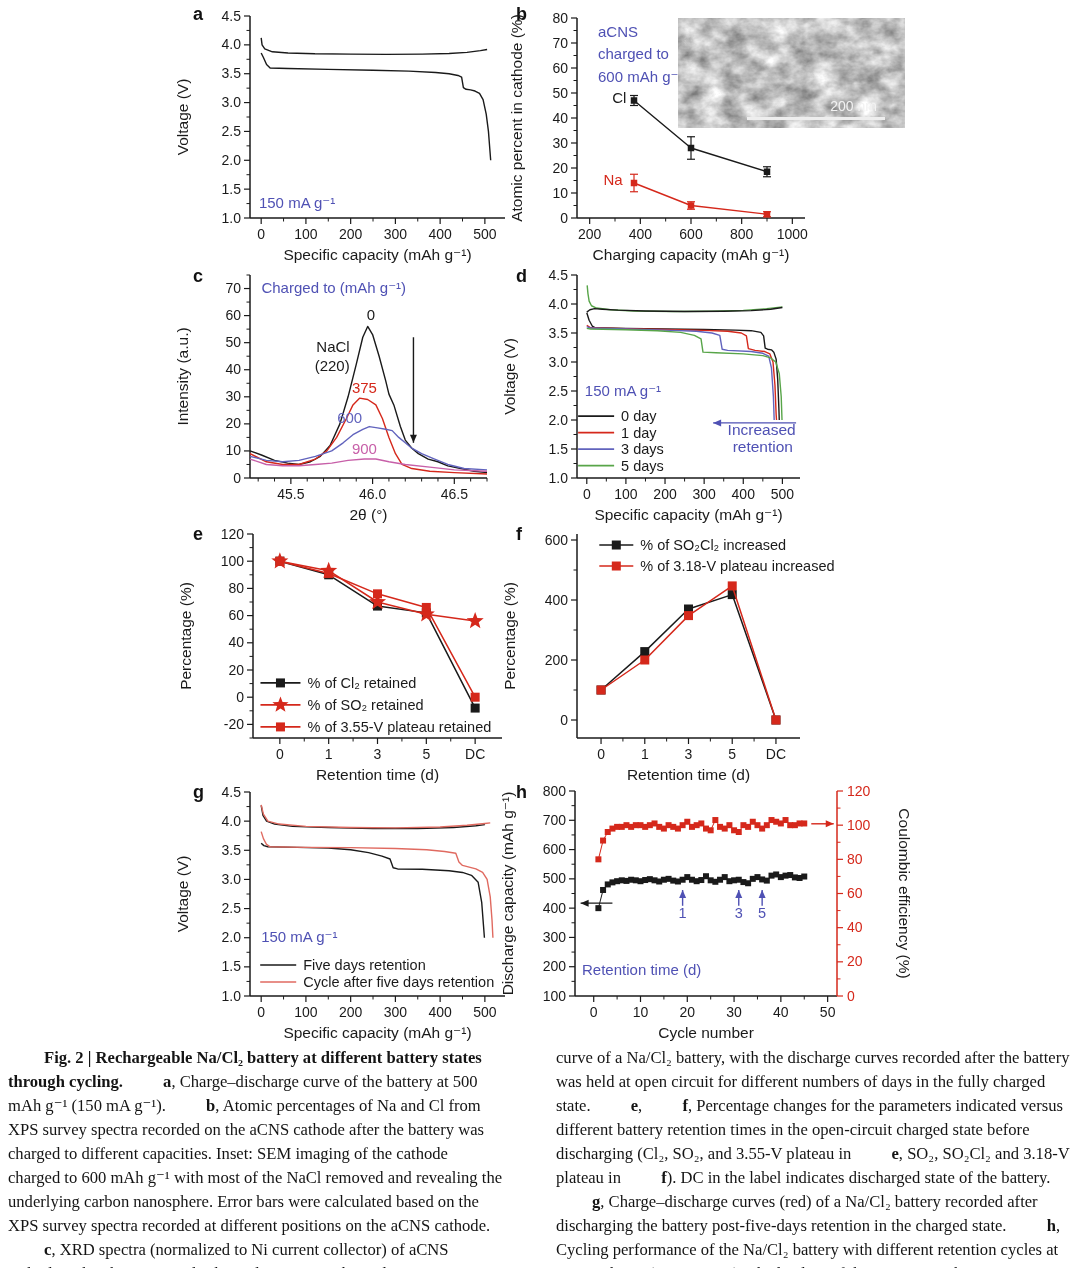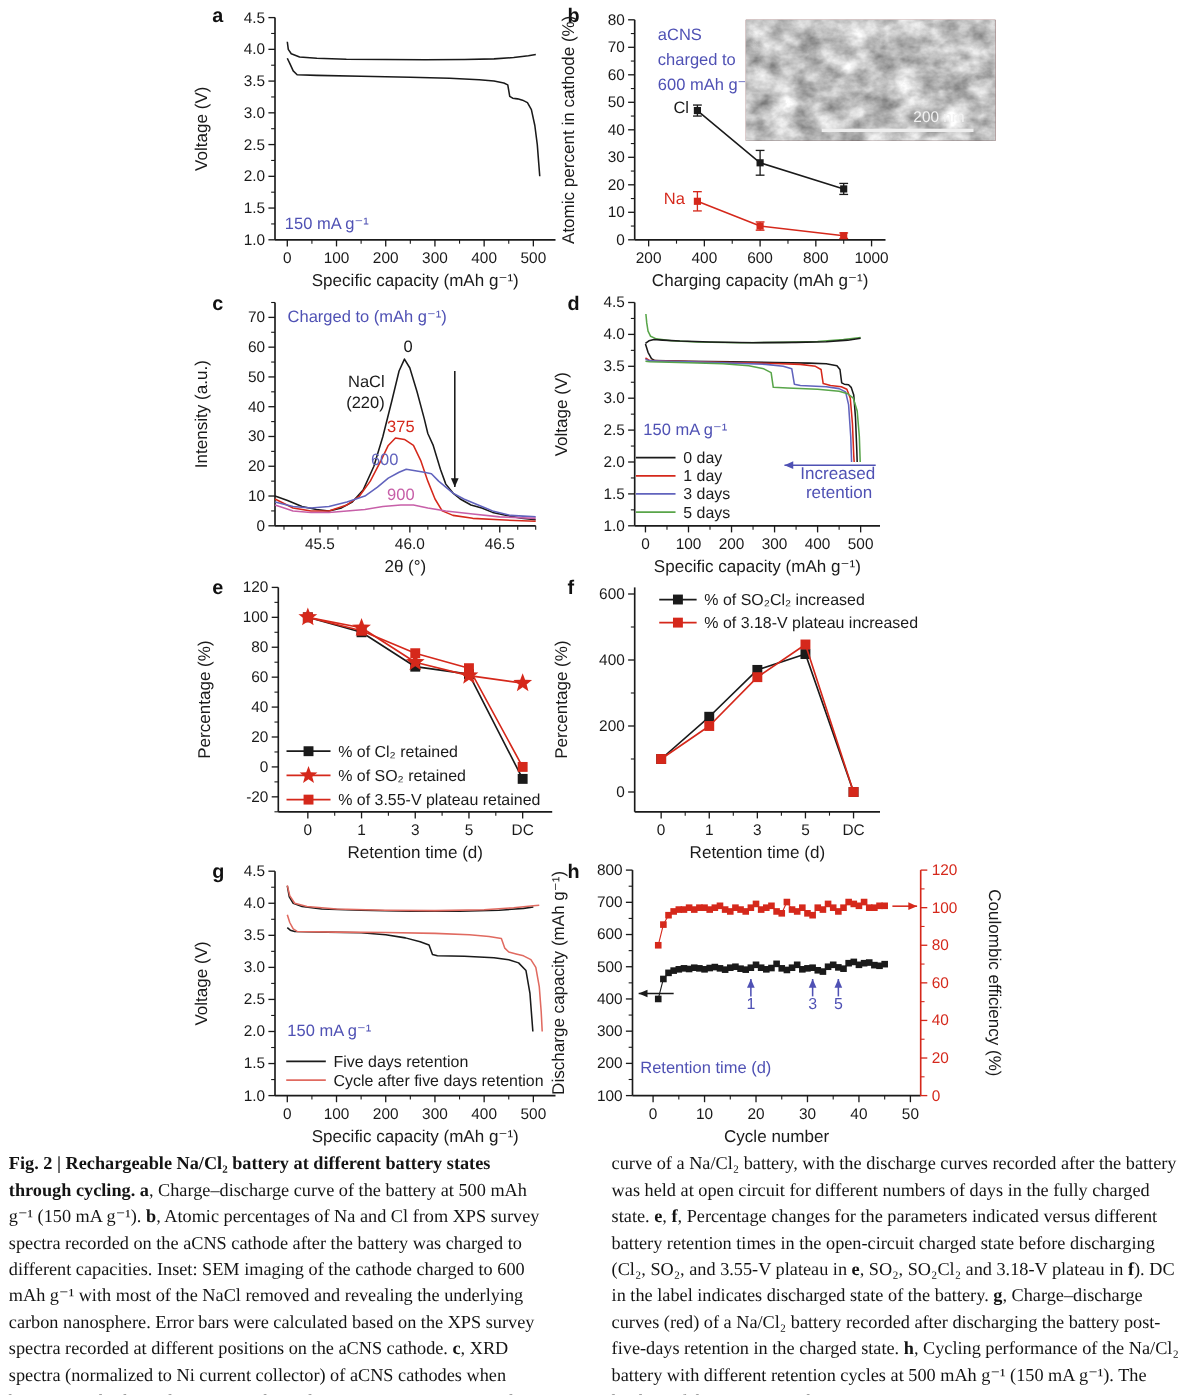--- a/index.html
+++ b/index.html
@@ -4,28 +4,28 @@
 <style>
   html,body{margin:0;padding:0;background:#ffffff;}
   #page{position:relative;width:1080px;height:1268px;background:#ffffff;overflow:hidden;
         font-family:"Liberation Sans","DejaVu Sans",sans-serif;}
   .panel{position:absolute;}
   .panel svg{position:absolute;left:0;top:0;overflow:visible;}
   .panel svg text{font-family:"Liberation Sans","DejaVu Sans",sans-serif;}
   .plabel{position:absolute;top:4px;font-weight:700;font-size:18px;color:#111;}
   .panel-left .plabel{left:43px;}
   .panel-right .plabel{left:16px;}
-  #sem-inset{position:absolute;left:178px;top:18px;width:227px;height:110px;background:#7f1d1d;overflow:hidden;}
+  #sem-inset{position:absolute;left:178px;top:18px;width:227px;height:110px;background:#4c1d95;overflow:hidden;}
   #sem-inset svg{width:100%;height:100%;display:block;}
   #sem-scale-label{position:absolute;right:28px;bottom:14px;color:#f2f2f2;font-size:14px;
         font-family:"Liberation Sans","DejaVu Sans",sans-serif;}
   #sem-scale-bar{position:absolute;right:20px;bottom:8px;width:138px;height:3px;background:#eeeeee;}
   .caption{position:absolute;top:1046px;color:#141414;
         font-family:"Liberation Serif","DejaVu Serif",serif;font-size:16.6px;line-height:1.45;}
-  .caption .b{font-weight:700;}
+  .caption .b{font-weight:700;margin-left:36px;}
   #cap-left{left:8px;width:496px;}
   #cap-right{left:556px;width:520px;}
 </style>
 </head>
 <body>
 
 <div id="page">
 
   <div class="panel panel-left" style="left:150px;top:0;width:380px;height:262px;">
     <div class="plabel">a</div>

